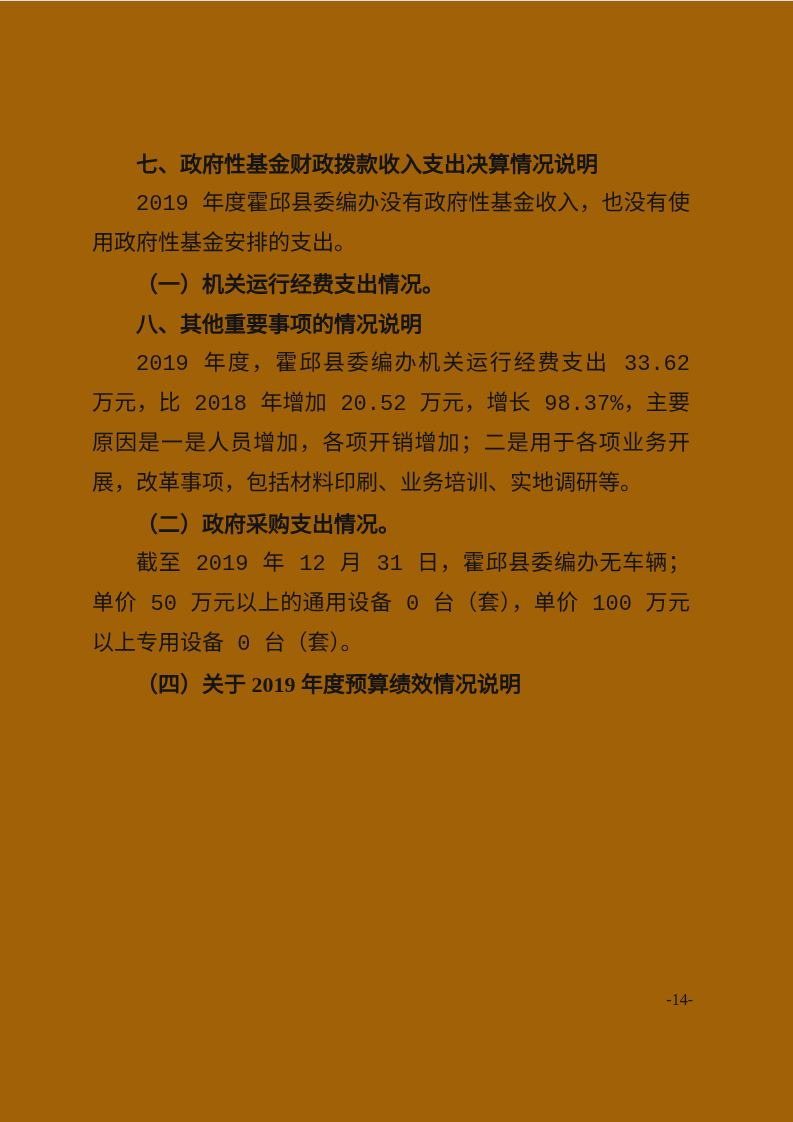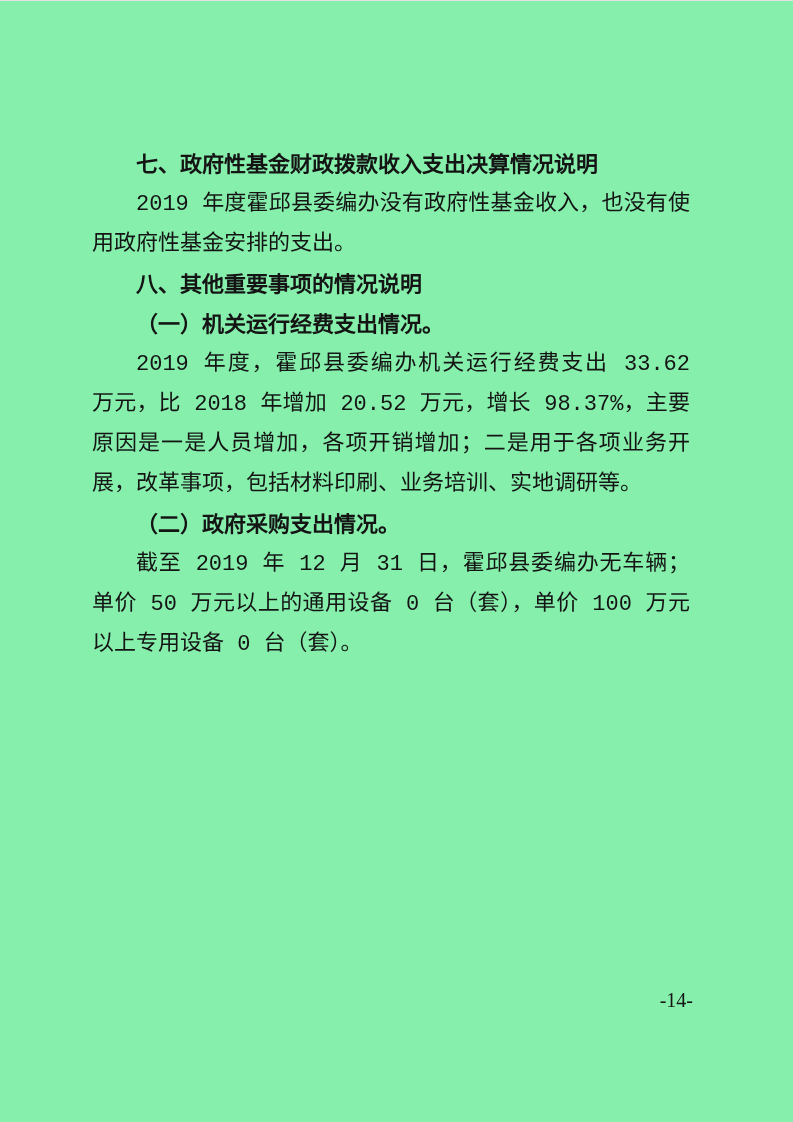--- a/index.html
+++ b/index.html
@@ -4,21 +4,21 @@
 <style>
   html, body {
     margin: 0;
     padding: 0;
     background: #ffffff;
   }
   .page {
     position: relative;
     width: 793px;
     height: 1122px;
-    background: #86efac;
+    background: #a16207;
     overflow: hidden;
     border-top: 1px solid #e2e2e2;
     box-sizing: border-box;
     color: #141414;
   }
   .content {
     position: absolute;
     left: 92px;
     top: 144px;
     width: 598px;
@@ -41,32 +41,33 @@
   }
   .para {
     font-family: Liberation Mono, monospace;
     font-weight: normal;
   }
   .page-number {
     position: absolute;
     right: 100px;
     top: 988px;
     font-family: "Liberation Serif", "DejaVu Serif", serif;
-    font-size: 20px;
+    font-size: 16px;
     line-height: 22px;
     color: #141414;
   }
 </style>
 </head>
 <body>
 
 <div class="page">
   <div class="content">
     <div class="block heading-1">七、政府性基金财政拨款收入支出决算情况说明</div>
     <div class="block para">2019 年度霍邱县委编办没有政府性基金收入，也没有使用政府性基金安排的支出。</div>
+    <div class="block heading-2">（一）机关运行经费支出情况。</div>
     <div class="block heading-1">八、其他重要事项的情况说明</div>
-    <div class="block heading-2">（一）机关运行经费支出情况。</div>
     <div class="block para">2019 年度，霍邱县委编办机关运行经费支出 33.62 万元，比 2018 年增加 20.52 万元，增长 98.37%，主要原因是一是人员增加，各项开销增加；二是用于各项业务开展，改革事项，包括材料印刷、业务培训、实地调研等。</div>
     <div class="block heading-2">（二）政府采购支出情况。</div>
     <div class="block para">截至 2019 年 12 月 31 日，霍邱县委编办无车辆；单价 50 万元以上的通用设备 0 台（套），单价 100 万元以上专用设备 0 台（套）。</div>
+    <div class="block heading-2">（四）关于 2019 年度预算绩效情况说明</div>
   </div>
   <div class="page-number">-14-</div>
 </div>
 
 </body></html>

